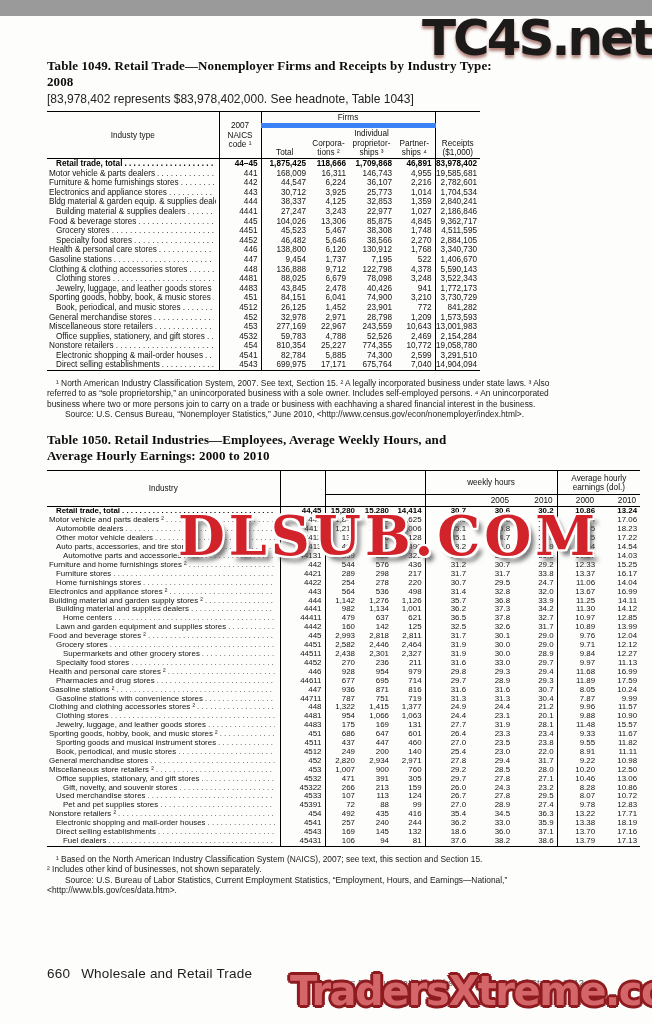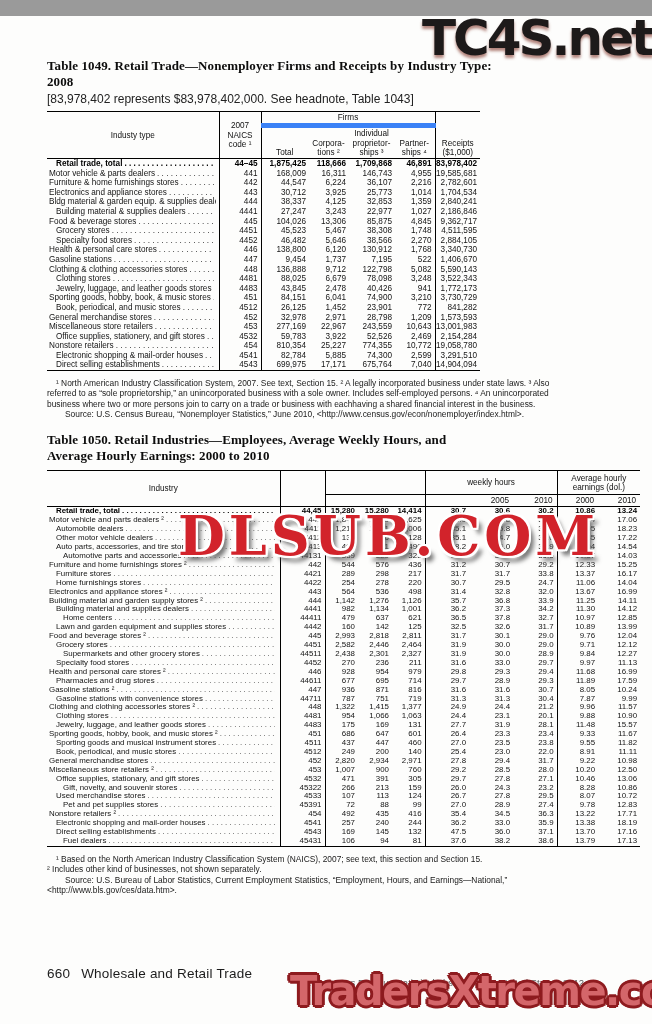--- a/index.html
+++ b/index.html
@@ -277,21 +277,21 @@
               <td class="name">
                 <div class="fx i0">
                   <span class="nm">Clothing &amp; clothing accessories stores</span>
                   <span class="dots"></span>
                 </div>
               </td>
               <td class="code">448</td>
               <td class="num">136,888</td>
               <td class="num">9,712</td>
               <td class="num">122,798</td>
-              <td class="num">5,082</td>
+              <td class="num">4,378</td>
               <td class="num">5,590,143</td>
             </tr>
             <tr>
               <td class="name">
                 <div class="fx i1">
                   <span class="nm">Clothing stores</span>
                   <span class="dots"></span>
                 </div>
               </td>
               <td class="code">4481</td>
@@ -373,21 +373,21 @@
             </tr>
             <tr>
               <td class="name">
                 <div class="fx i1">
                   <span class="nm">Office supplies, stationery, and gift stores</span>
                   <span class="dots"></span>
                 </div>
               </td>
               <td class="code">4532</td>
               <td class="num">59,783</td>
-              <td class="num">3,922</td>
+              <td class="num">4,788</td>
               <td class="num">52,526</td>
               <td class="num">2,469</td>
               <td class="num">2,154,284</td>
             </tr>
             <tr>
               <td class="name">
                 <div class="fx i0">
                   <span class="nm">Nonstore retailers</span>
                   <span class="dots"></span>
                 </div>
@@ -1088,21 +1088,21 @@
               <td class="name">
                 <div class="fx i1">
                   <span class="nm">Direct selling establishments</span>
                   <span class="dots"></span>
                 </div>
               </td>
               <td class="code">4543</td>
               <td class="num">169</td>
               <td class="num">145</td>
               <td class="num">132</td>
-              <td class="num">47.5</td>
+              <td class="num">18.6</td>
               <td class="num">36.0</td>
               <td class="num">37.1</td>
               <td class="num">13.70</td>
               <td class="num">17.16</td>
             </tr>
             <tr>
               <td class="name">
                 <div class="fx i2">
                   <span class="nm">Fuel dealers</span>
                   <span class="dots"></span>

